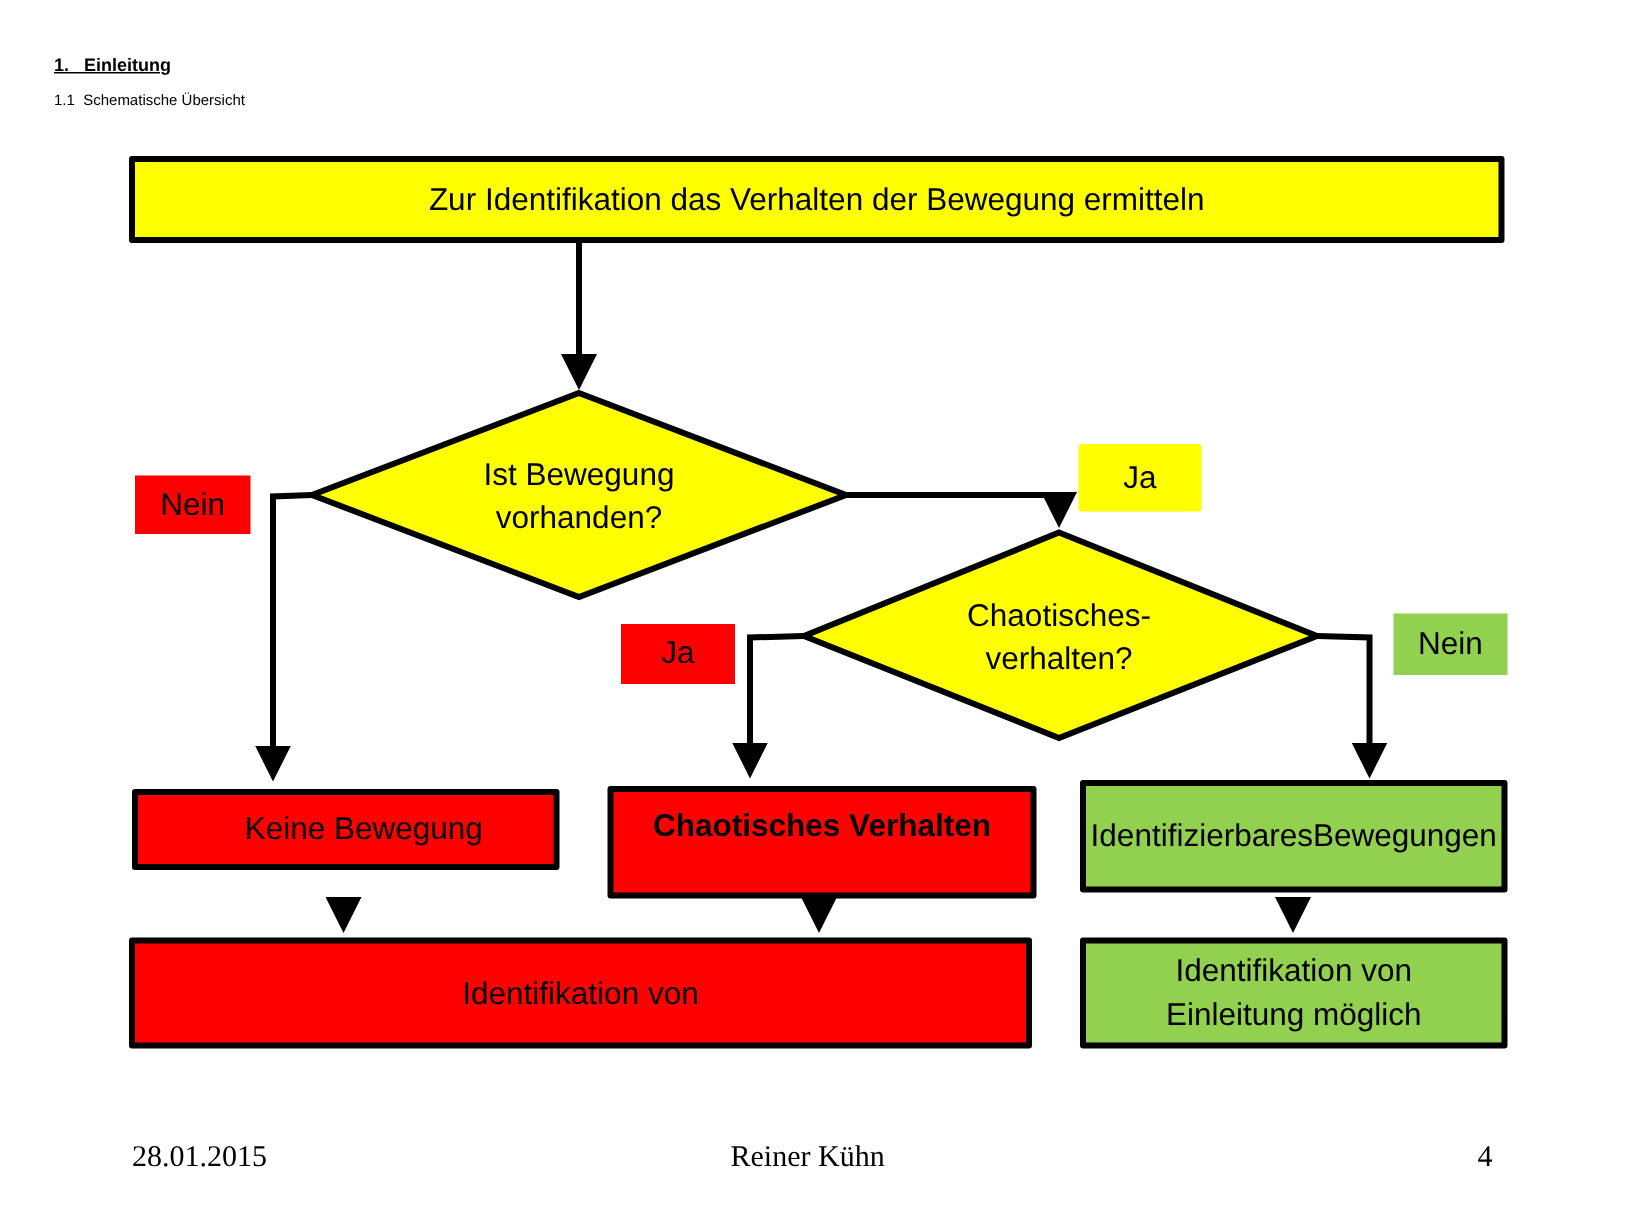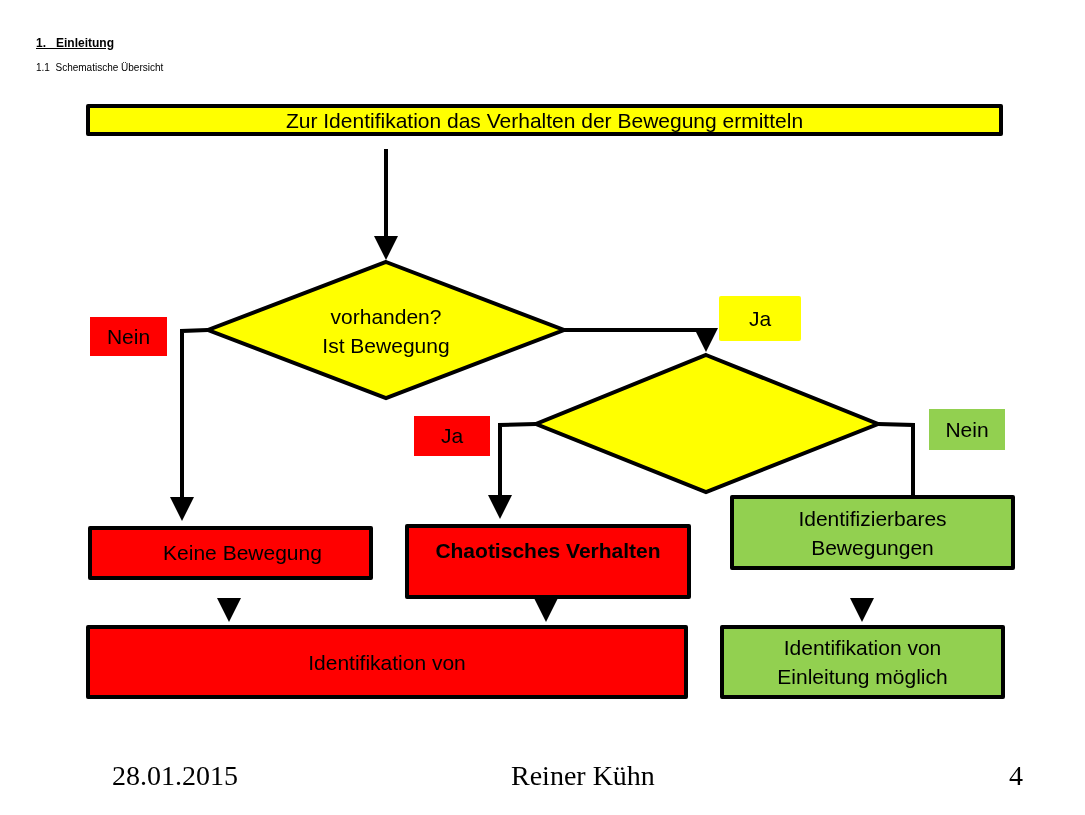--- a/index.html
+++ b/index.html
@@ -5,21 +5,21 @@
     html, body { margin: 0; padding: 0; background: #ffffff; }
     body { width: 1085px; height: 815px; position: relative; overflow: hidden; font-family: "Liberation Sans", sans-serif; color: #000; }
     .abs { position: absolute; }
     .h1 { left: 36px; top: 36px; font-size: 12px; font-weight: bold; text-decoration: underline; white-space: pre; }
     .h2 { left: 36px; top: 62px; font-size: 10px; white-space: pre; }
     .box { position: absolute; box-sizing: border-box; border: 4px solid #000; border-radius: 2px; display: flex; align-items: center; justify-content: center; text-align: center; font-size: 21px; line-height: 29px; }
     .yellow { background: #ffff00; }
     .red { background: #ff0000; }
     .green { background: #92d050; }
     .label { position: absolute; display: flex; align-items: center; justify-content: center; font-size: 21px; }
-    .footer { position: absolute; top: 760px; font-family: "Liberation Serif", serif; font-size: 28px; margin-left: 24px; }
+    .footer { position: absolute; top: 760px; font-family: "Liberation Serif", serif; font-size: 20px; }
     svg.lines { position: absolute; left: 0; top: 0; }
     .dtext { position: absolute; text-align: center; font-size: 21px; line-height: 29px; }
   </style>
 </head>
 <body>
 
 <div class="abs h1">1.   Einleitung</div>
 <div class="abs h2">1.1  Schematische Übersicht</div>
 
 <svg class="lines" width="1085" height="815">
@@ -43,44 +43,46 @@
 
   <polyline points="878,424 913,425 913,515" fill="none" stroke="#000" stroke-width="4" marker-end="url(#arrow)"></polyline>
 
   <line x1="229" y1="598" x2="229" y2="618" stroke="#000" stroke-width="4" marker-end="url(#arrow)"></line>
 
   <line x1="546" y1="598" x2="546" y2="618" stroke="#000" stroke-width="4" marker-end="url(#arrow)"></line>
 
   <line x1="862" y1="598" x2="862" y2="618" stroke="#000" stroke-width="4" marker-end="url(#arrow)"></line>
 </svg>
 
-<div class="box yellow" style="left:86px; top:104px; width:917px; height:32px;">
+<div class="box yellow" style="left:86px; top:104px; width:917px; height:58px;">
   <span>Zur Identifikation das Verhalten der Bewegung ermitteln</span>
 </div>
 
 <div class="dtext" style="left:286px; top:302px; width:200px;">
+  <div>Ist Bewegung</div>
   <div>vorhanden?</div>
-  <div>Ist Bewegung</div>
 </div>
 
 <div class="dtext" style="left:606px; top:396px; width:200px;">
+  <div>Chaotisches-</div>
+  <div>verhalten?</div>
 </div>
 
 <div class="label red" style="left:90px; top:317px; width:77px; height:39px;">Nein</div>
 <div class="label yellow" style="left:719px; top:296px; width:82px; height:45px; border-radius:2px;">Ja</div>
 <div class="label red" style="left:414px; top:416px; width:76px; height:40px;">Ja</div>
 <div class="label green" style="left:929px; top:409px; width:76px; height:41px;">Nein</div>
 
 <div class="box red" style="left:88px; top:526px; width:285px; height:54px; align-items:flex-start; padding-top:8px;padding-left:24px;">
   <span>Keine Bewegung</span>
 </div>
 <div class="box red" style="left:405px; top:524px; width:286px; height:75px; align-items:flex-start; padding-top:8px;font-weight:bold;">
   <span>Chaotisches Verhalten</span>
 </div>
-<div class="box green" style="left:720px; top:495px; width:285px; height:75px; flex-direction:column;margin-left:10px;">
+<div class="box green" style="left:720px; top:520px; width:285px; height:75px; flex-direction:row;">
   <div>Identifizierbares</div>
   <div>Bewegungen</div>
 </div>
 
 <div class="box red" style="left:86px; top:625px; width:602px; height:74px; flex-direction:column;">
   <div>Identifikation von</div>
 </div>
 <div class="box green" style="left:720px; top:625px; width:285px; height:74px; flex-direction:column;">
   <div>Identifikation von</div>
   <div>Einleitung möglich</div>

